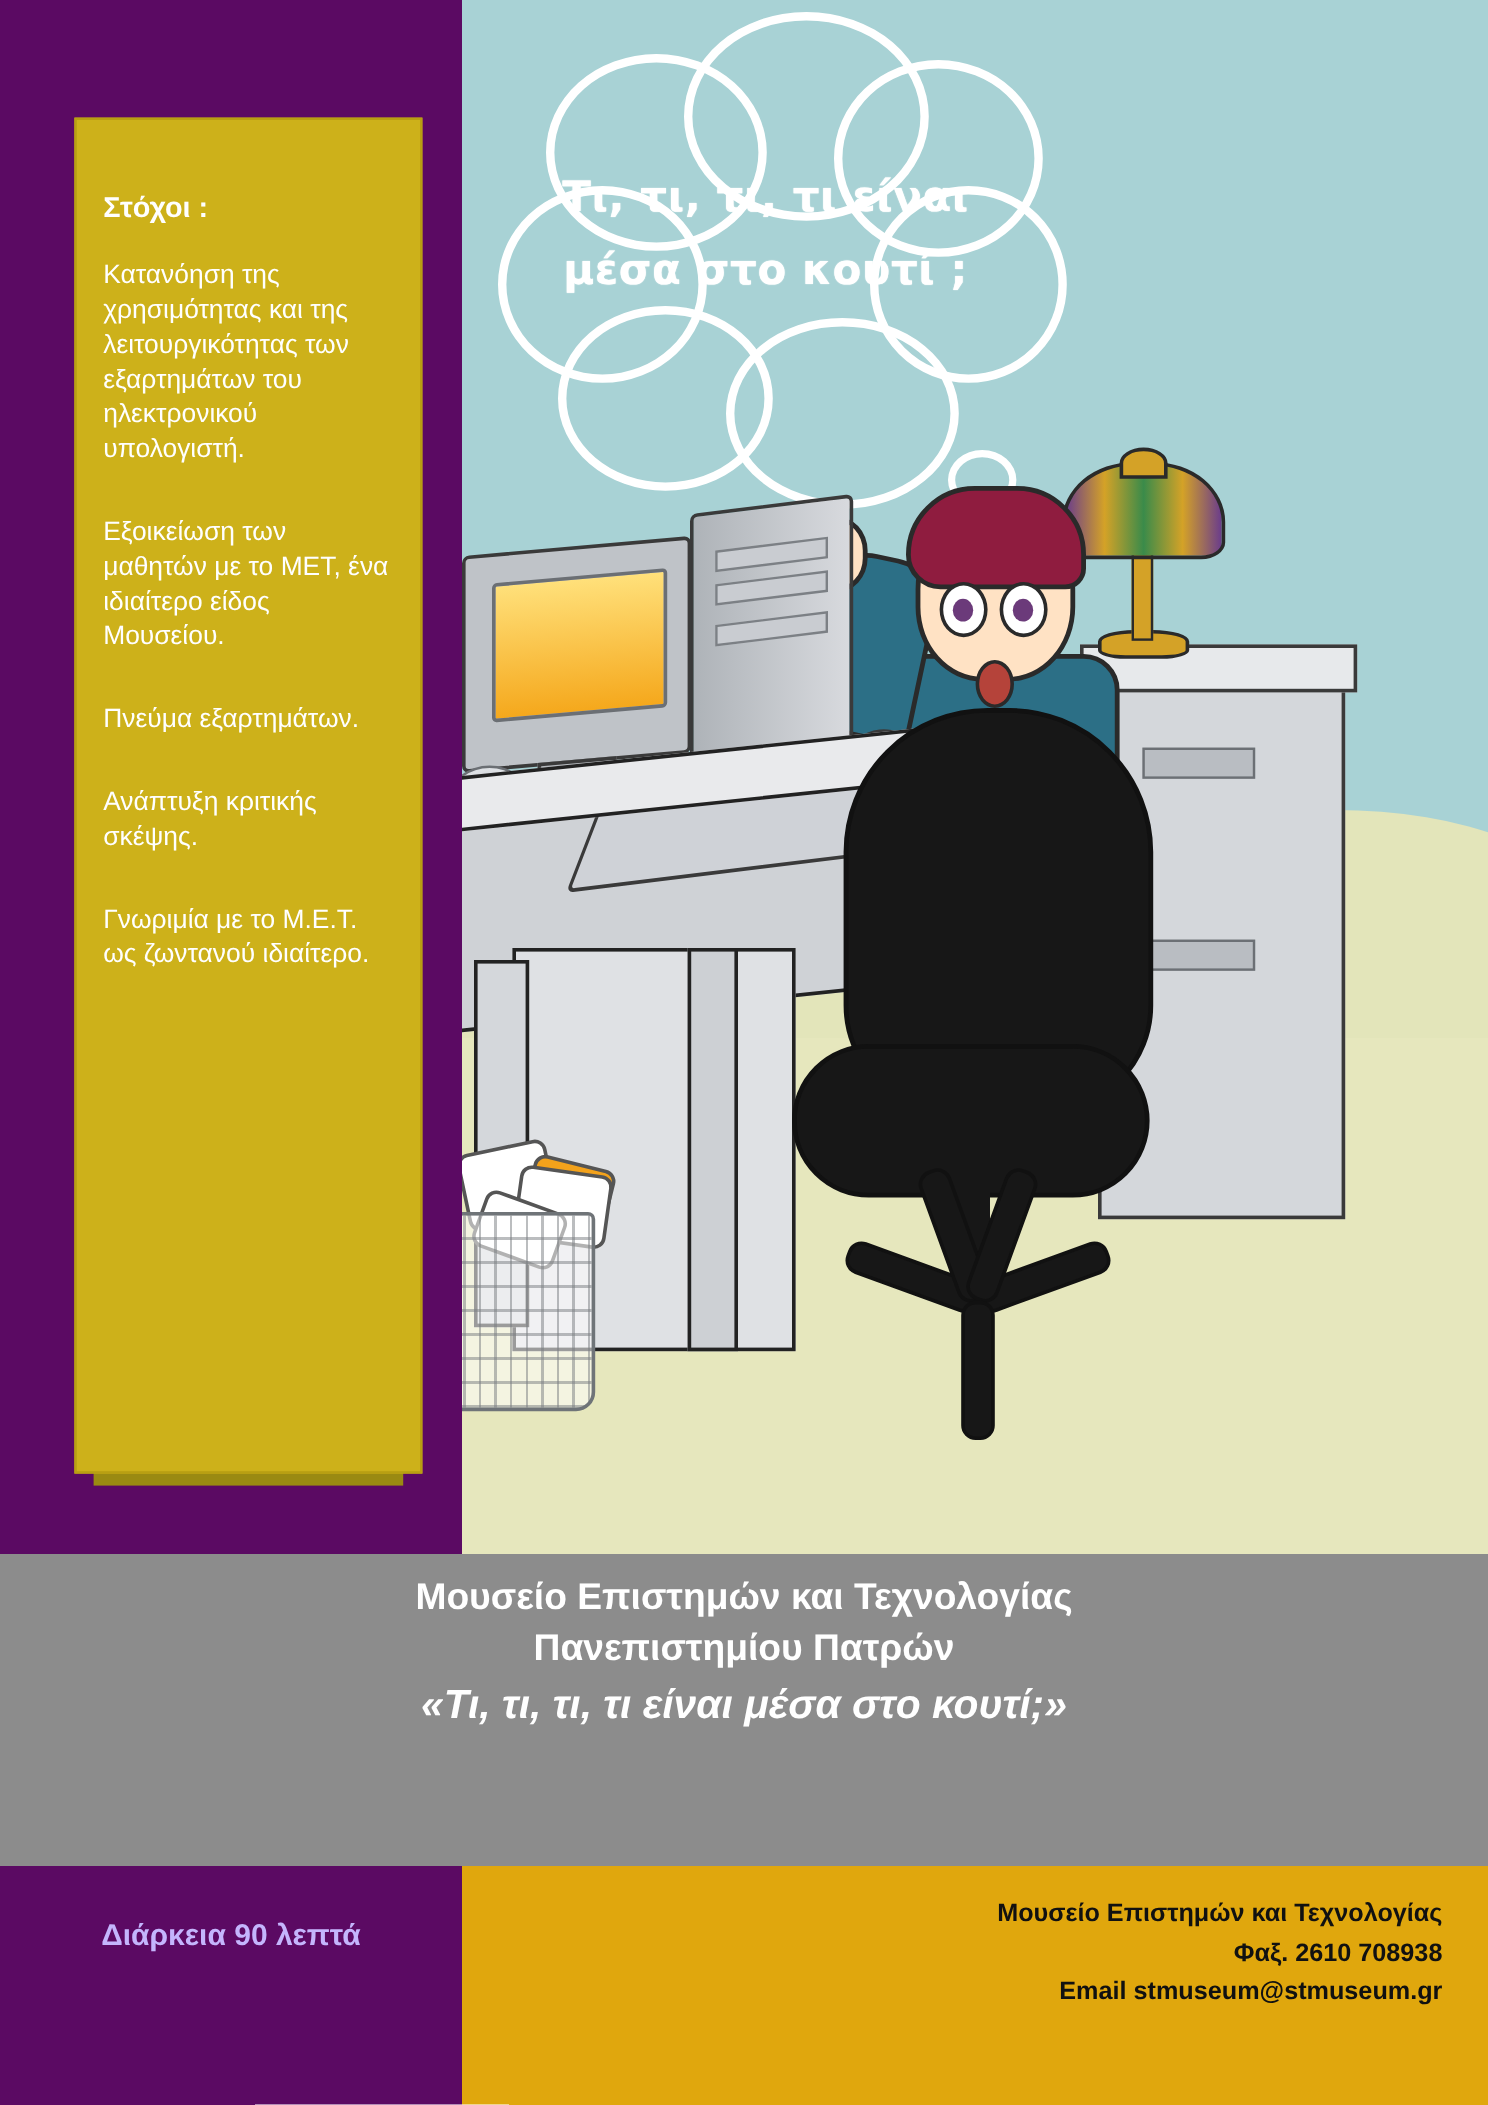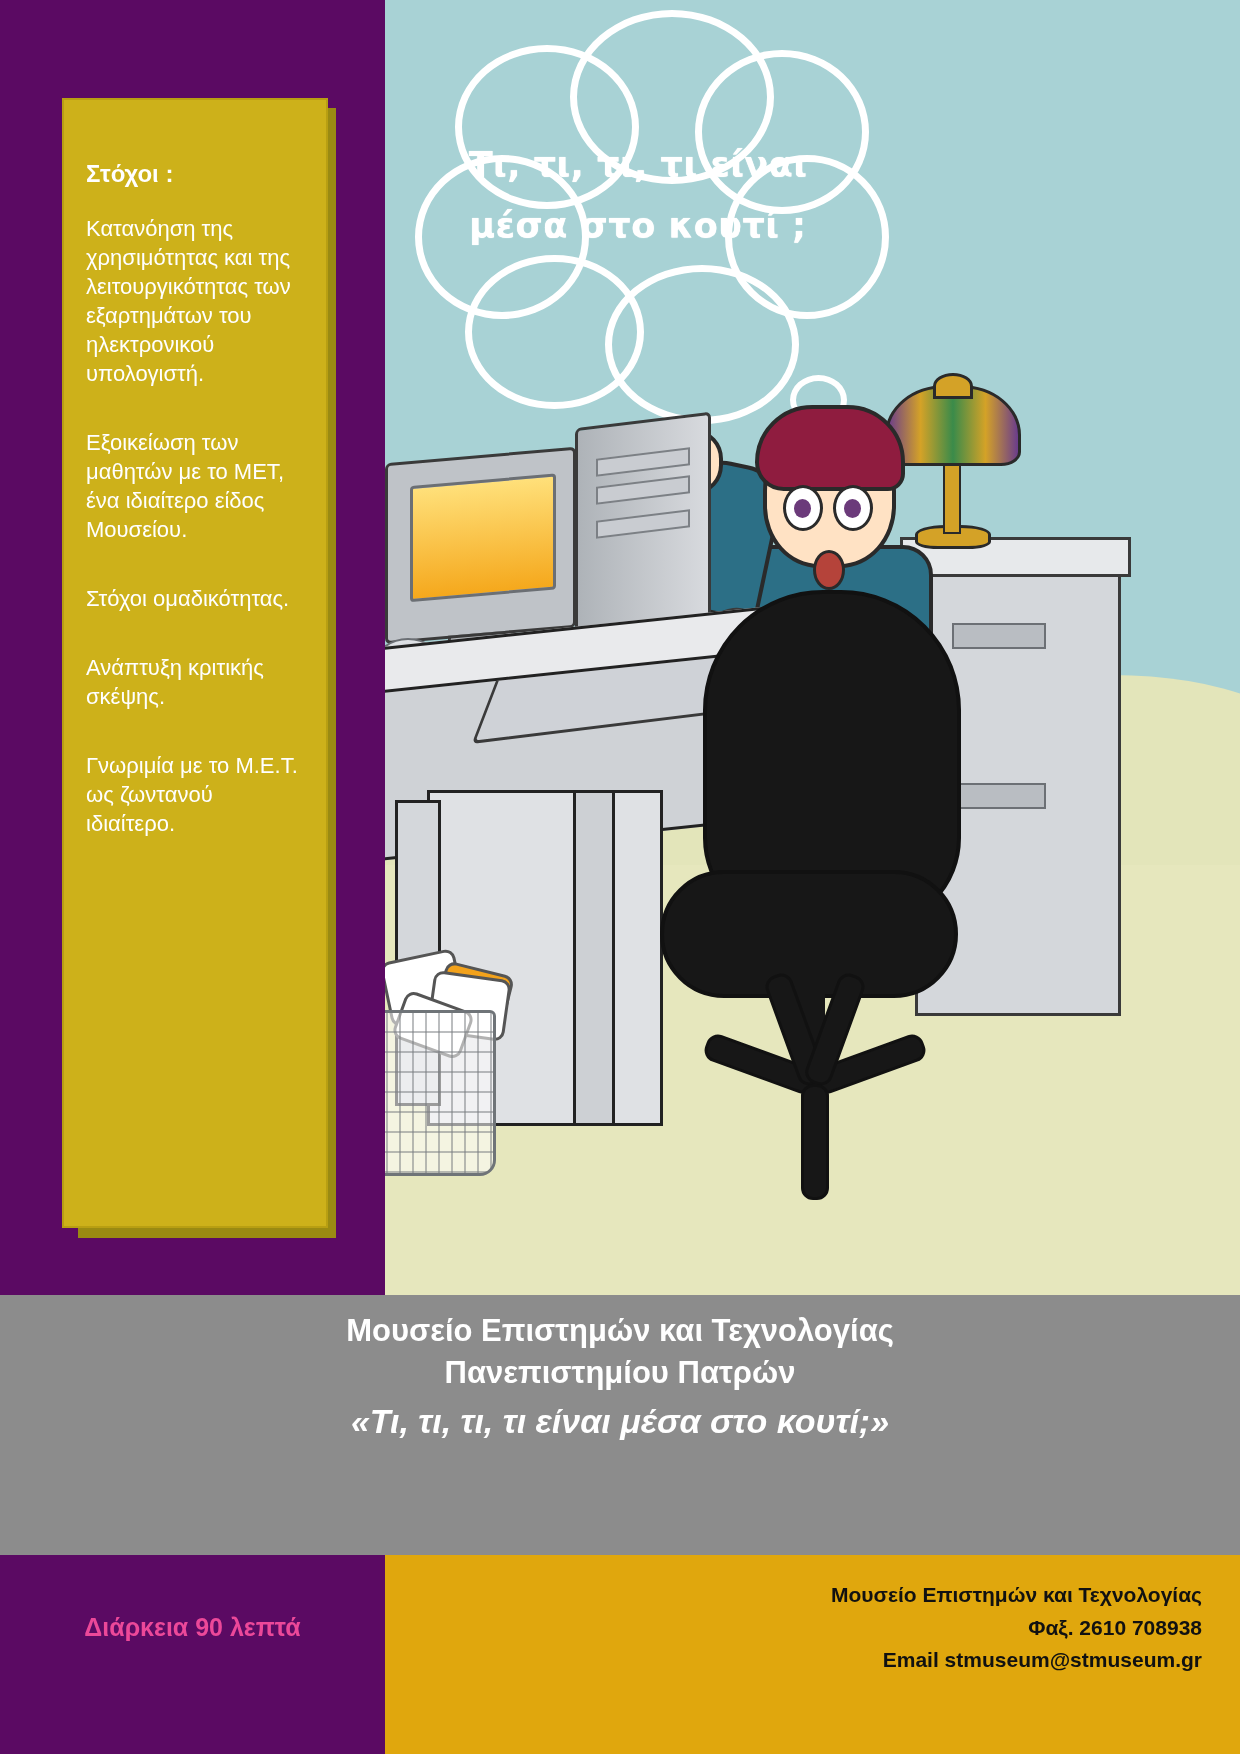--- a/index.html
+++ b/index.html
@@ -282,21 +282,21 @@
   .paper.orange { position: absolute; left: 55px; top: 968px; width: 64px; height: 44px; background: #f3a21b; border: 3px solid #555; transform: rotate(14deg); }
 
   
   .goals-shadow {
     position: absolute; left: 78px; top: 108px;
     width: 258px; height: 1130px;
     background: #9a8a12;
   }
   .goals-box {
     position: absolute; left: 62px; top: 98px;
-    width: 266px; height: 1130px;
+    width: 290px; height: 1130px;
     background: #cdb11a;
     border: 2px solid #b89f12;
     box-sizing: border-box;
     padding: 60px 22px 20px 22px;
   }
   .goals-title {
     color: #ffffff;
     font-size: 24px;
     font-weight: bold;
     margin: 0 0 26px 0;
@@ -331,22 +331,22 @@
   }
 
   
   .bottom-band { position: absolute; left: 0; top: 1555px; width: 1240px; height: 199px; }
   .bb-purple {
     position: absolute; left: 0; top: 0; width: 385px; height: 199px;
     background: #5b0a63;
     display: flex; align-items: flex-start; justify-content: center;
   }
   .duration {
-    color: #ec4899; font-size: 25px; font-weight: bold;
-    margin-top: 58px; font-family: "Liberation Sans", sans-serif;
+    color: #c4b5fd; font-size: 25px; font-weight: bold;
+    margin-top: 44px; font-family: "Liberation Sans", sans-serif;
   }
   .bb-gold {
     position: absolute; left: 385px; top: 0; width: 855px; height: 199px;
     background: #e0a70d;
     box-sizing: border-box;
     padding: 24px 38px 0 0;
     text-align: right;
   }
   .contact-line {
     color: #111111; font-size: 21px; font-weight: bold; line-height: 1.55;
@@ -438,21 +438,21 @@
       <div class="paper p2"></div>
       <div class="paper p3"></div>
       <div class="bin"></div>
     </div>
 
     <div class="goals-shadow"></div>
     <div class="goals-box">
       <p class="goals-title">Στόχοι :</p>
       <p class="goal-item">Κατανόηση  της χρησιμότητας και της λειτουργικότητας των εξαρτημάτων του ηλεκτρονικού υπολογιστή.</p>
       <p class="goal-item">Εξοικείωση των μαθητών με το ΜΕΤ, ένα ιδιαίτερο είδος Μουσείου.</p>
-      <p class="goal-item">Στόχοι ομαδικότητας.</p>
+      <p class="goal-item">Πνεύμα εξαρτημάτων.</p>
       <p class="goal-item">Ανάπτυξη κριτικής σκέψης.</p>
       <p class="goal-item">Γνωριμία με το Μ.Ε.Τ. ως ζωντανού ιδιαίτερο.</p>
     </div>
   </div>
 
   <div class="grey-band">
     <div class="gb-inner">
       <p class="museum-line1">Μουσείο Επιστημών και Τεχνολογίας</p>
       <p class="museum-line2">Πανεπιστημίου Πατρών</p>
       <p class="headline">«Τι, τι, τι, τι είναι μέσα στο κουτί;»</p>

